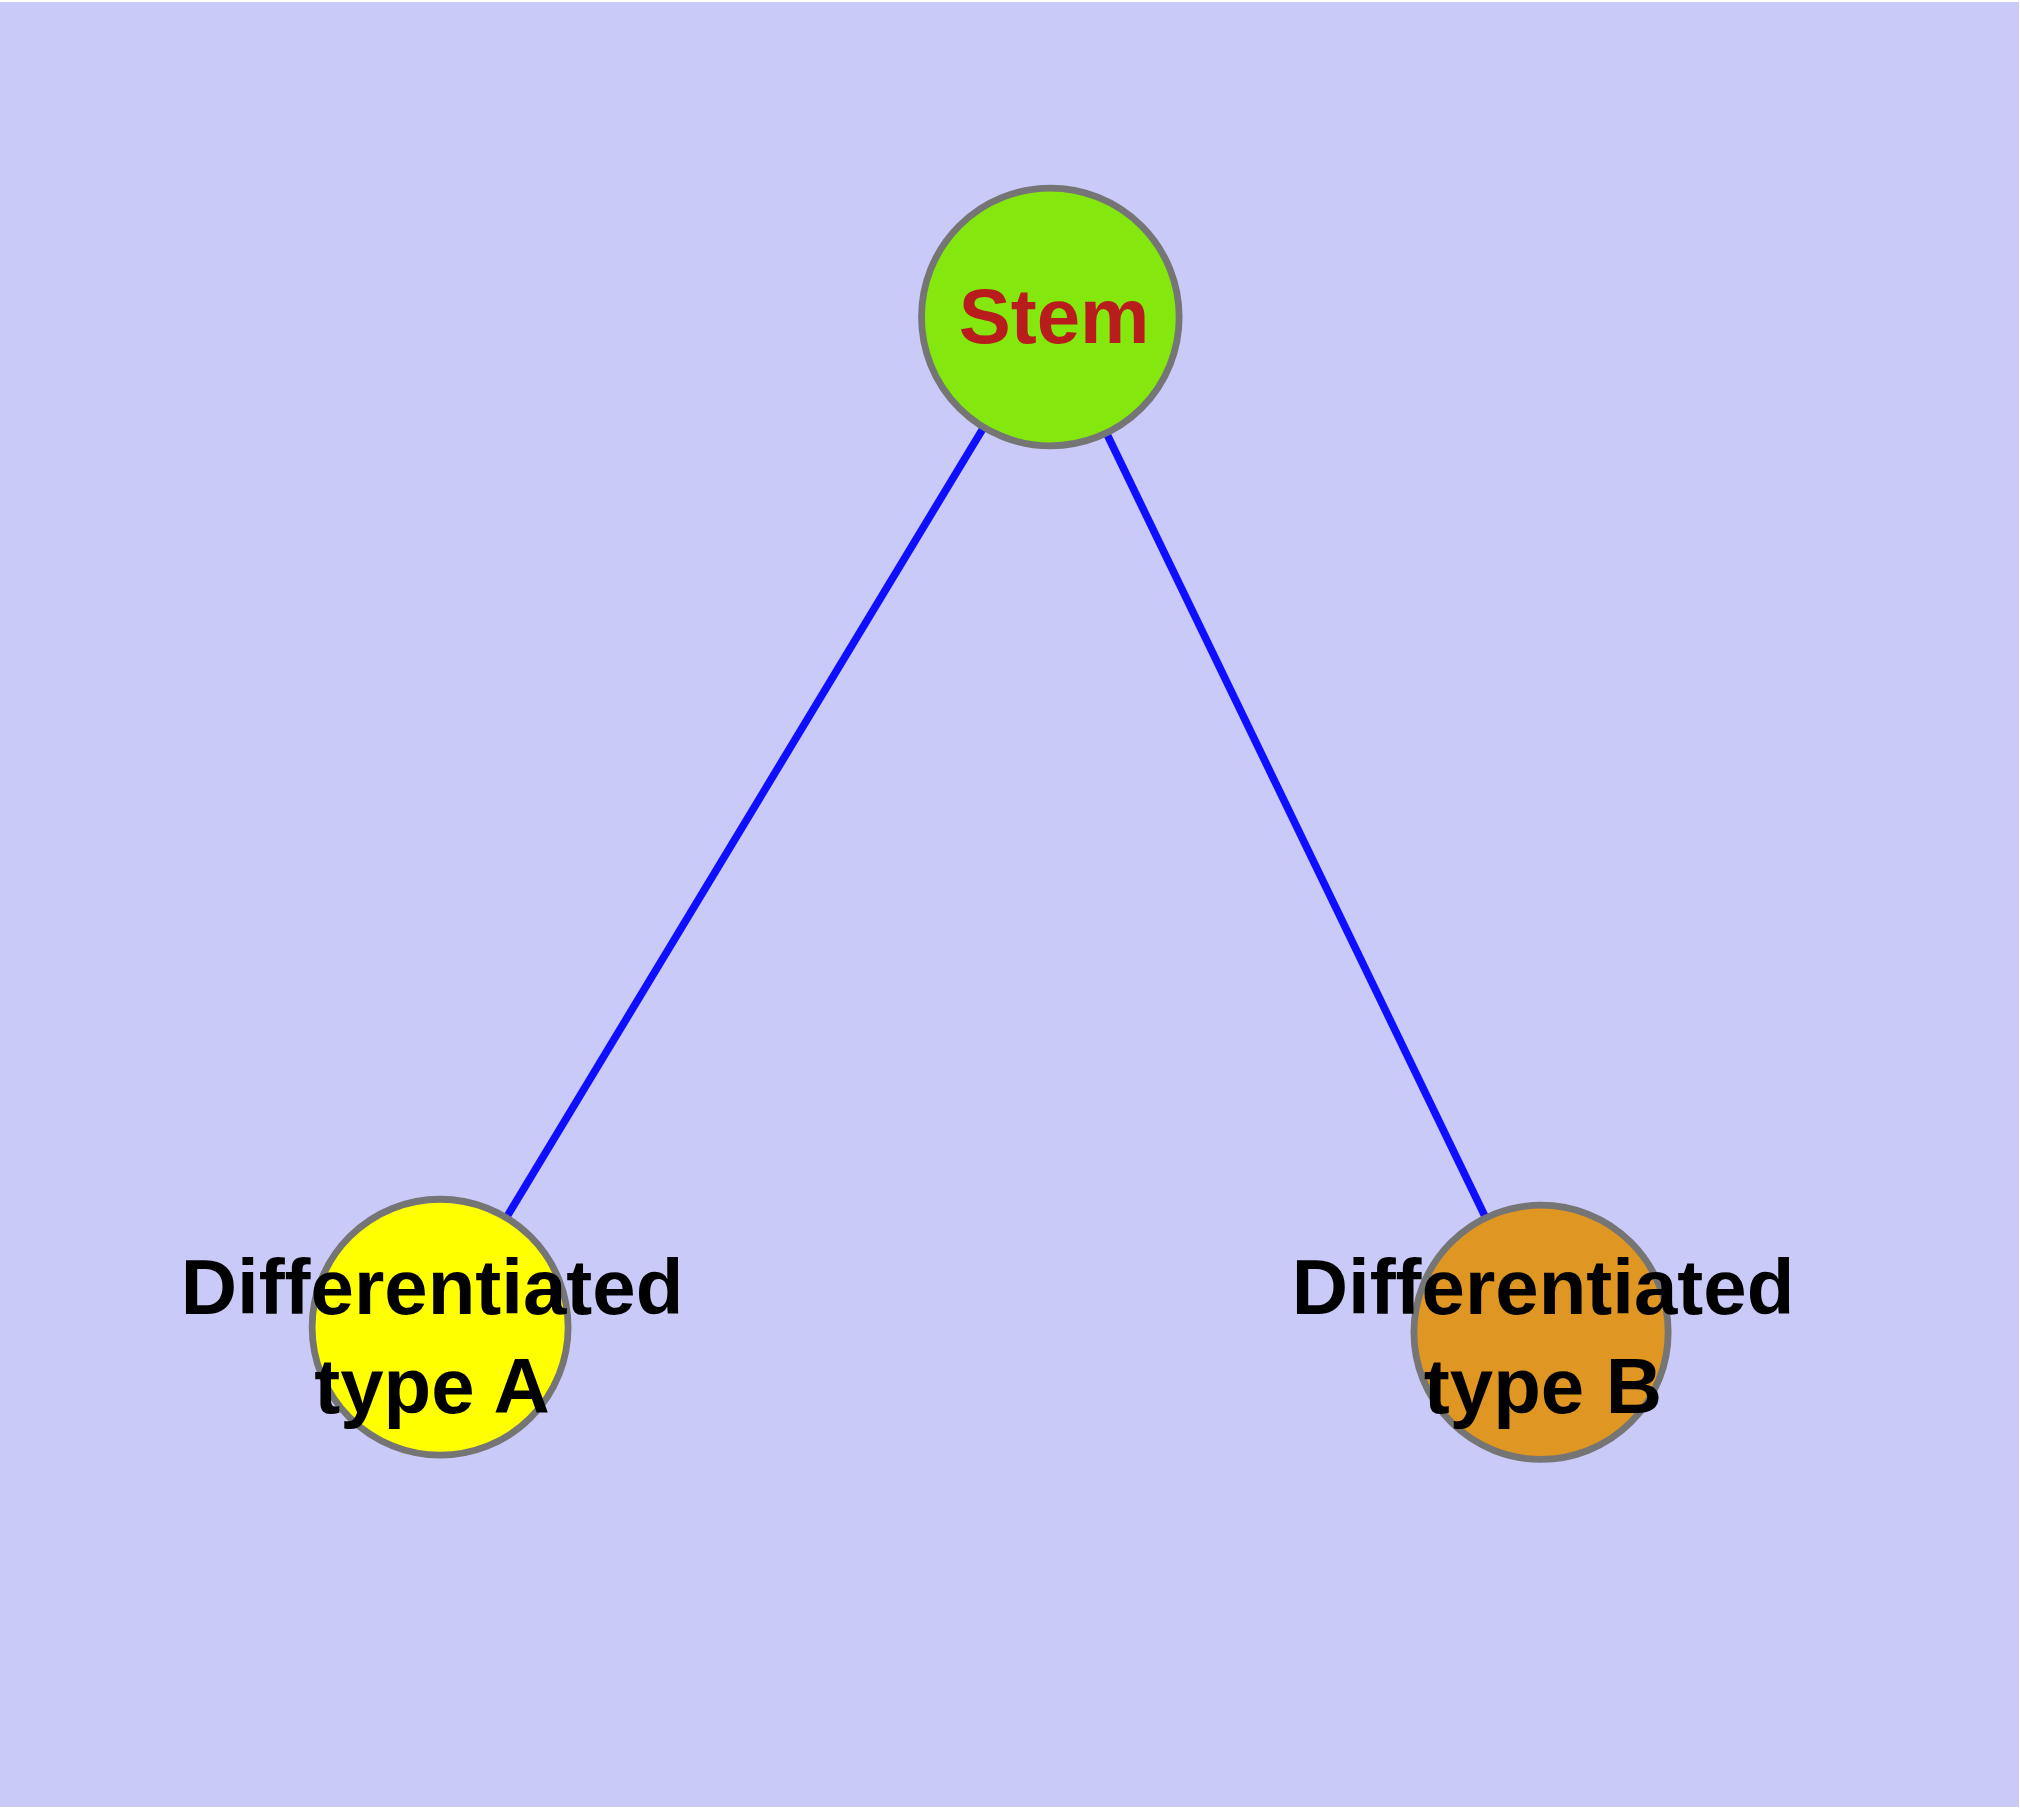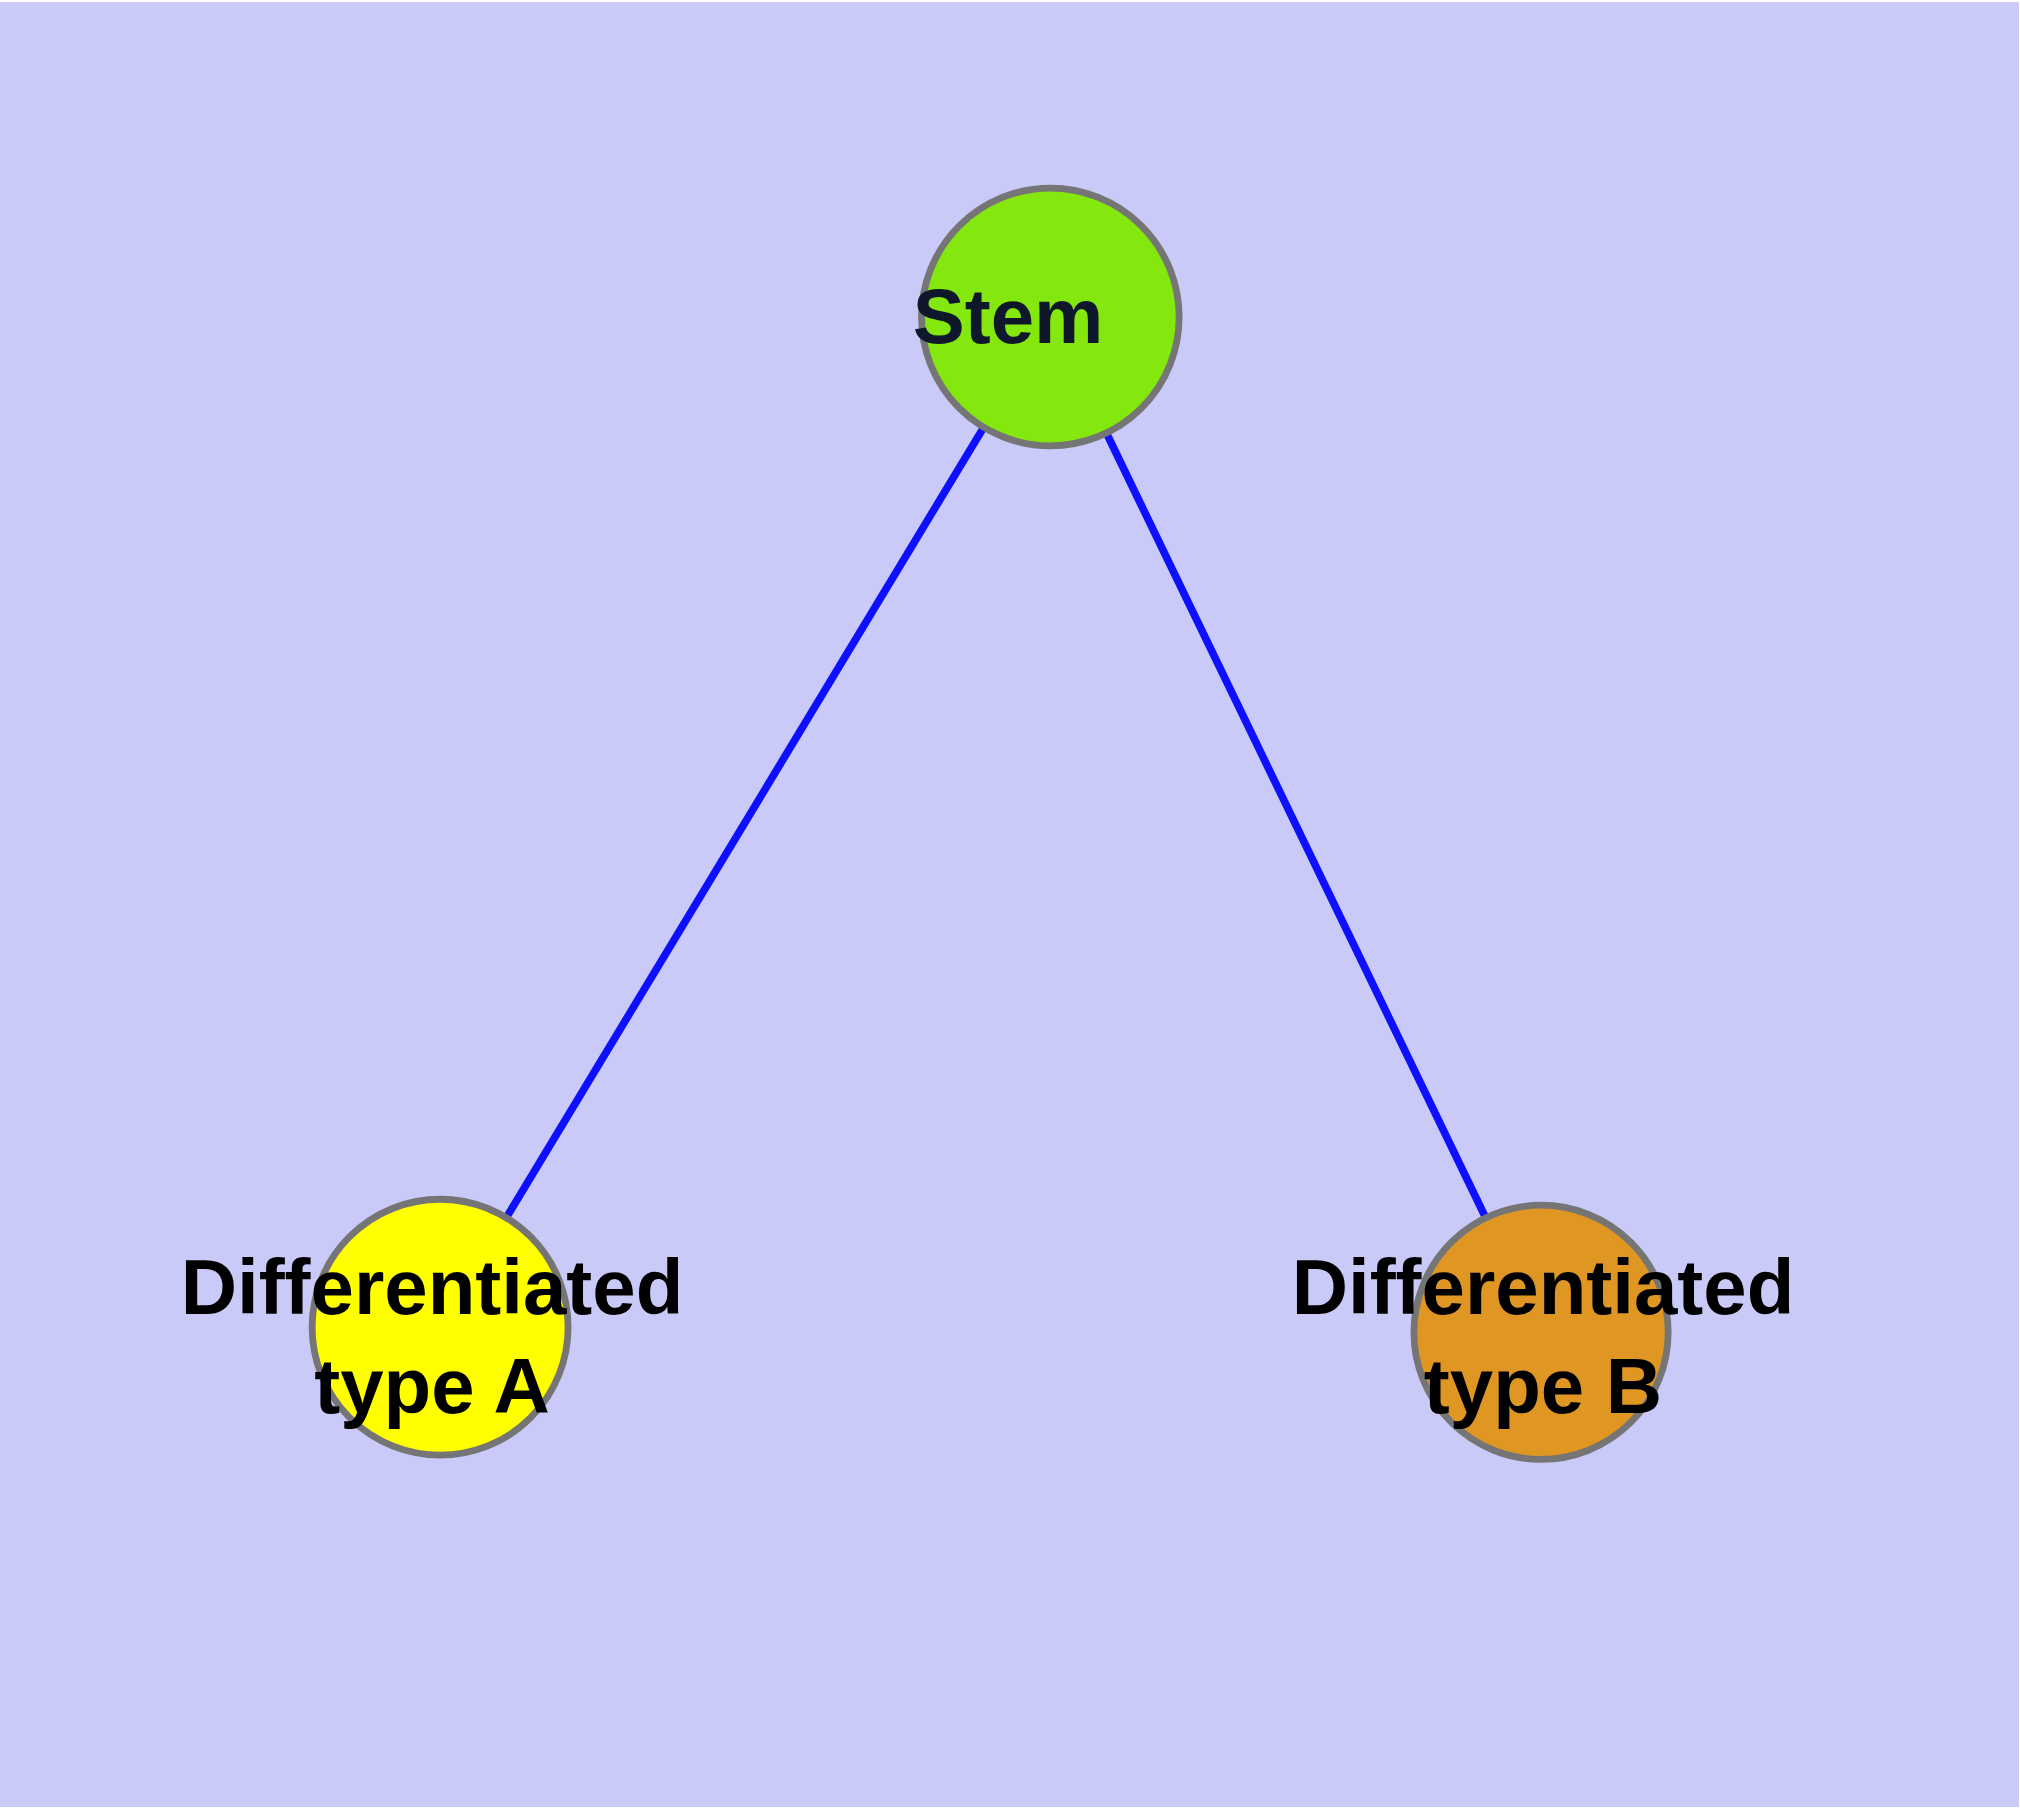--- a/index.html
+++ b/index.html
@@ -42,21 +42,21 @@
   <svg class="graph-svg" viewBox="0 0 2384 2138" xmlns="http://www.w3.org/2000/svg">
 
     <line x1="1239" y1="374" x2="519" y2="1566" stroke-width="9" stroke="#0F0FFF"></line>
     <line x1="1239" y1="374" x2="1818" y2="1572" stroke-width="9" stroke="#0F0FFF"></line>
 
     <circle cx="1239" cy="374" r="152" stroke-width="8" fill="#84E70D" stroke="#757575"></circle>
     <circle cx="519" cy="1566" r="151" stroke-width="8" fill="#FFFF00" stroke="#757575"></circle>
     <circle cx="1818" cy="1572" r="150" stroke-width="8" fill="#DF9623" stroke="#757575"></circle>
   </svg>
 
-  <div class="node-label" style="left: 1008px; top: 317px; color: #0f172a;">Stem</div>
+  <div class="node-label" style="left: 1054px; top: 317px; color: #b91c1c;">Stem</div>
 
   <div class="node-label" style="left: 432px; top: 1337px; color: rgb(0, 0, 0);">Differentiated
 type A</div>
 
   <div class="node-label" style="left: 1543px; top: 1337px; color: rgb(0, 0, 0);">Differentiated
 type B</div>
 </div>
 
 
 </body></html>

